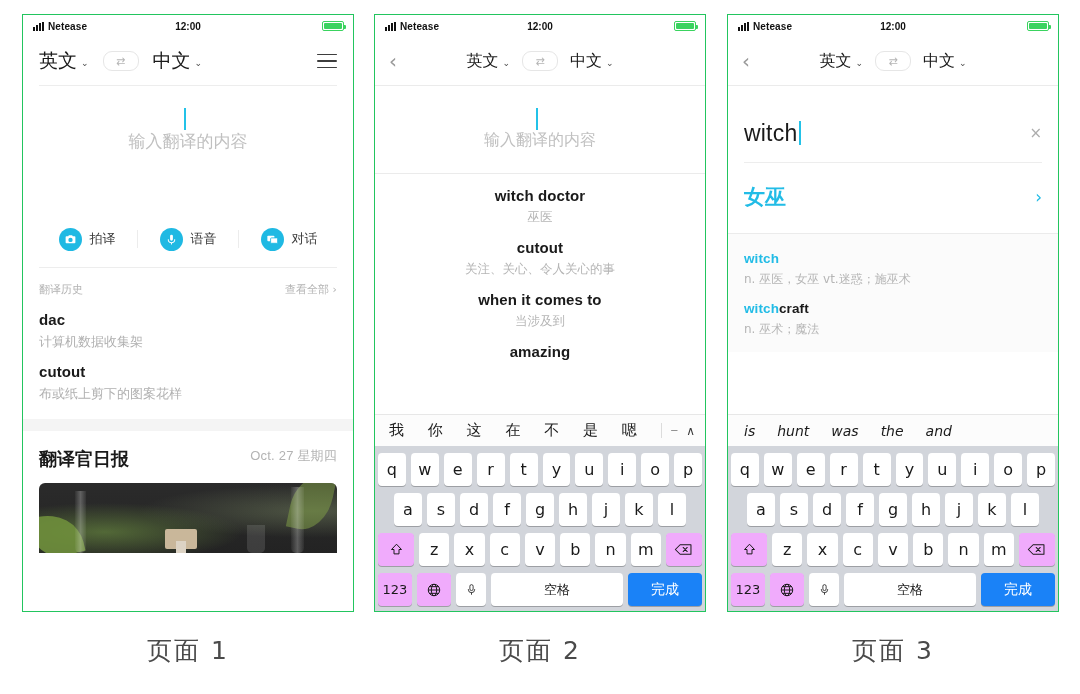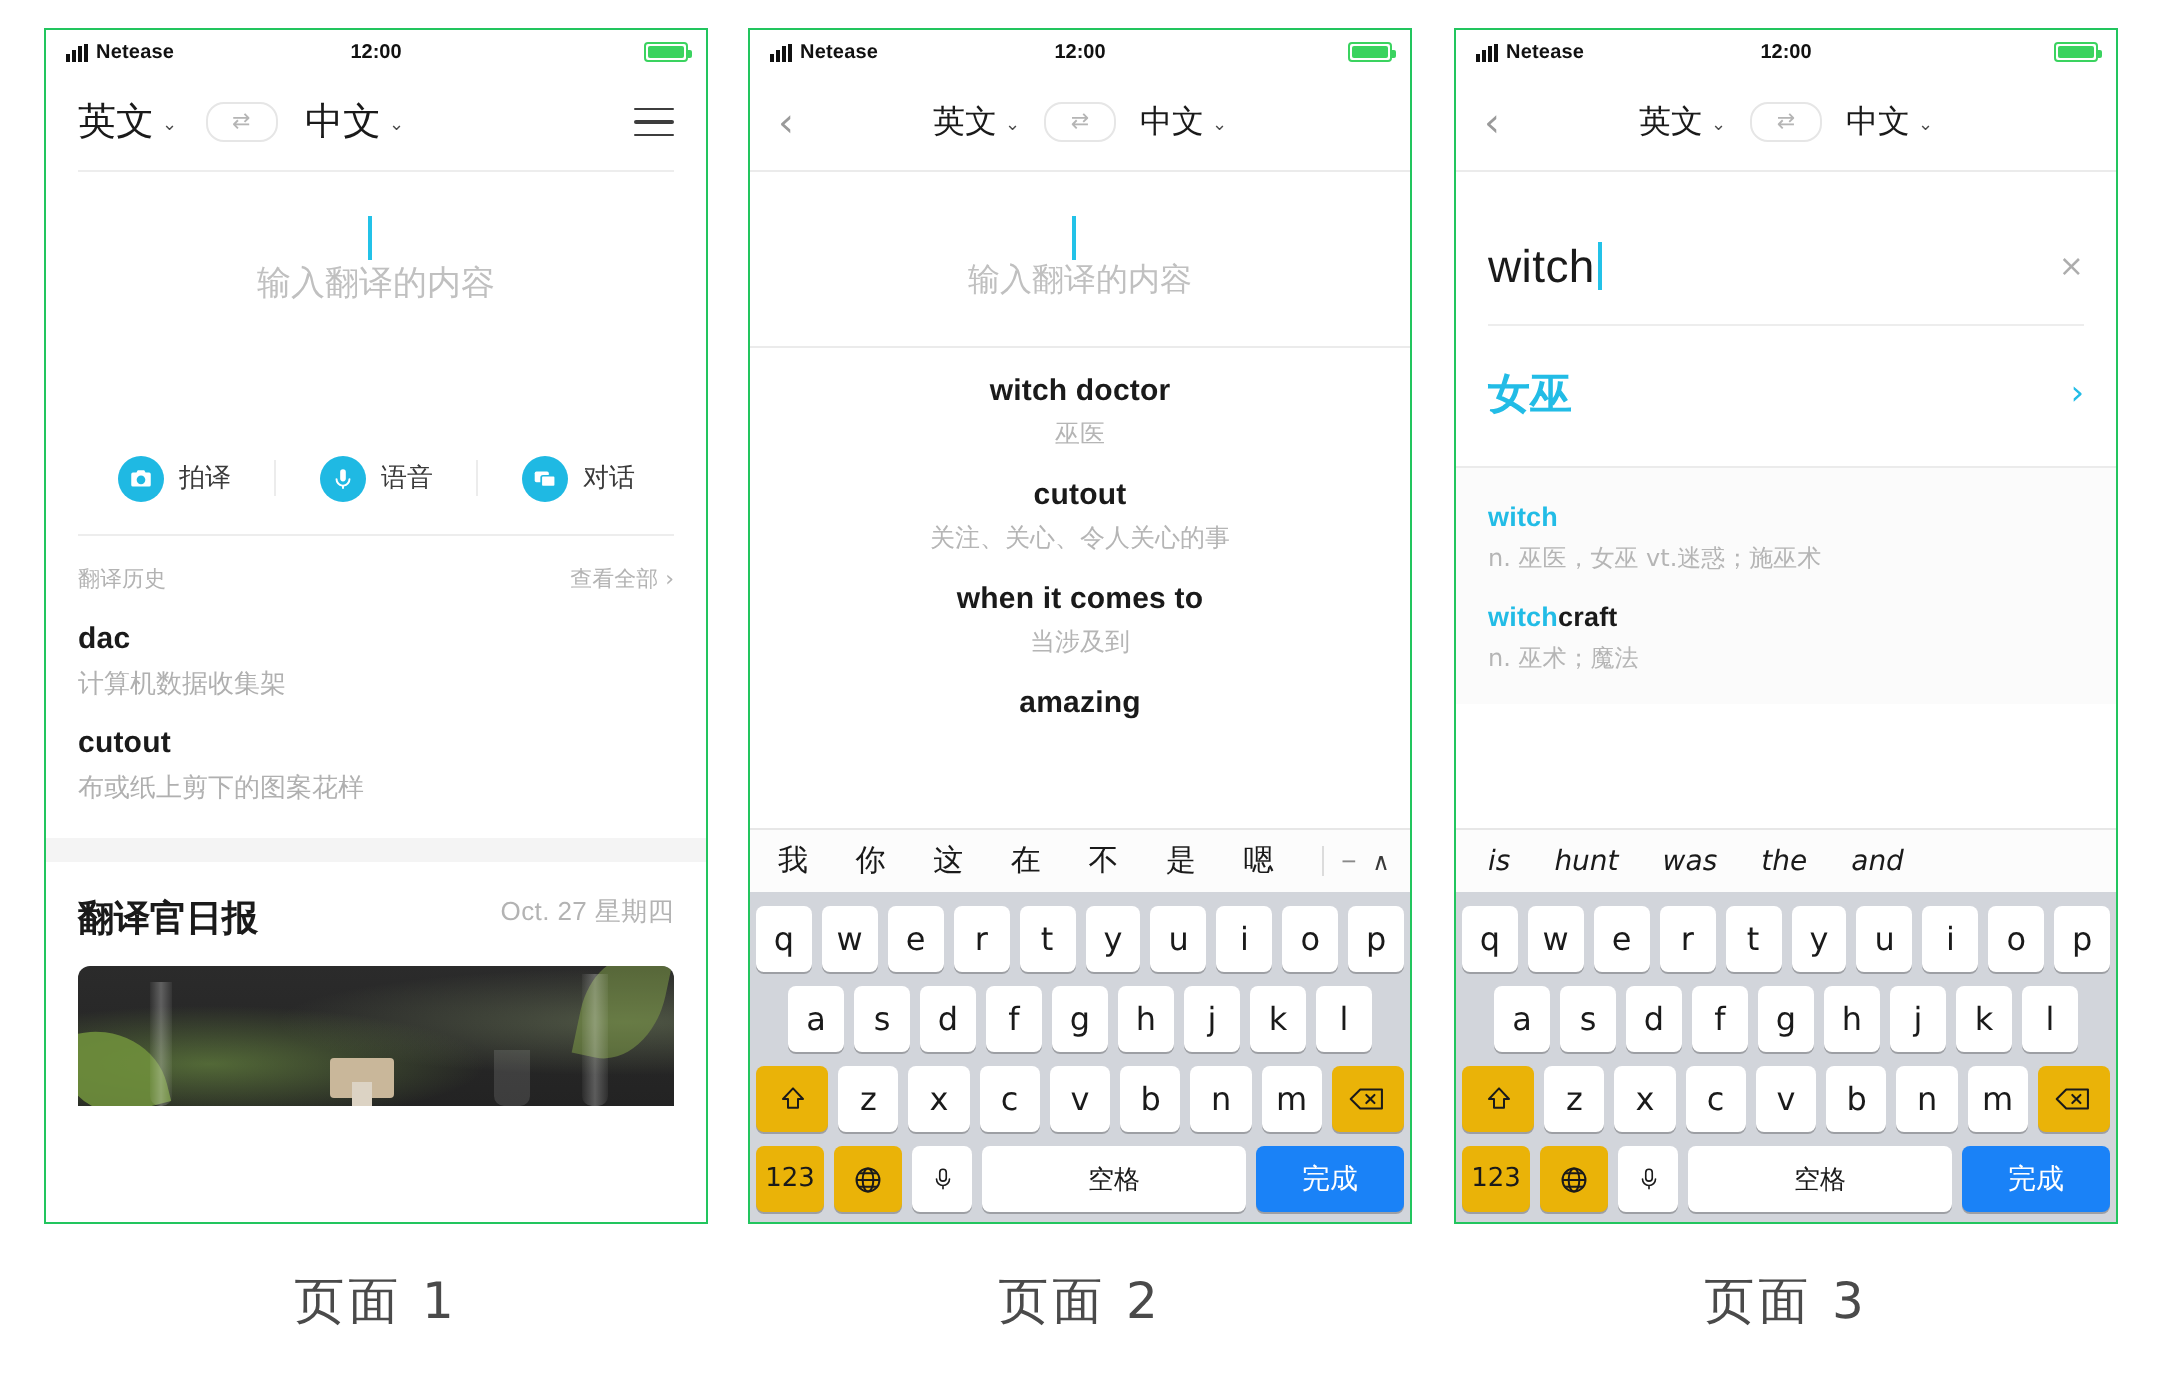--- a/index.html
+++ b/index.html
@@ -526,21 +526,21 @@
     flex: 1;
     display: flex;
     align-items: center;
     justify-content: center;
     font-size: 16px;
     color: #1a1a1a;
     box-shadow: 0 1px 0 rgba(0,0,0,0.25);
     font-family: "DejaVu Sans", "Liberation Sans", sans-serif;
   }
   .key.mod {
-    background: #eab308;
+    background: #f0abfc;
     color: #1a1a1a;
     flex: 0 0 36px;
   }
   .key.wide {
     flex: 0 0 34px;
     font-size: 13px;
   }
   .key.space {
     flex: 1 1 auto;
     font-size: 13px;

